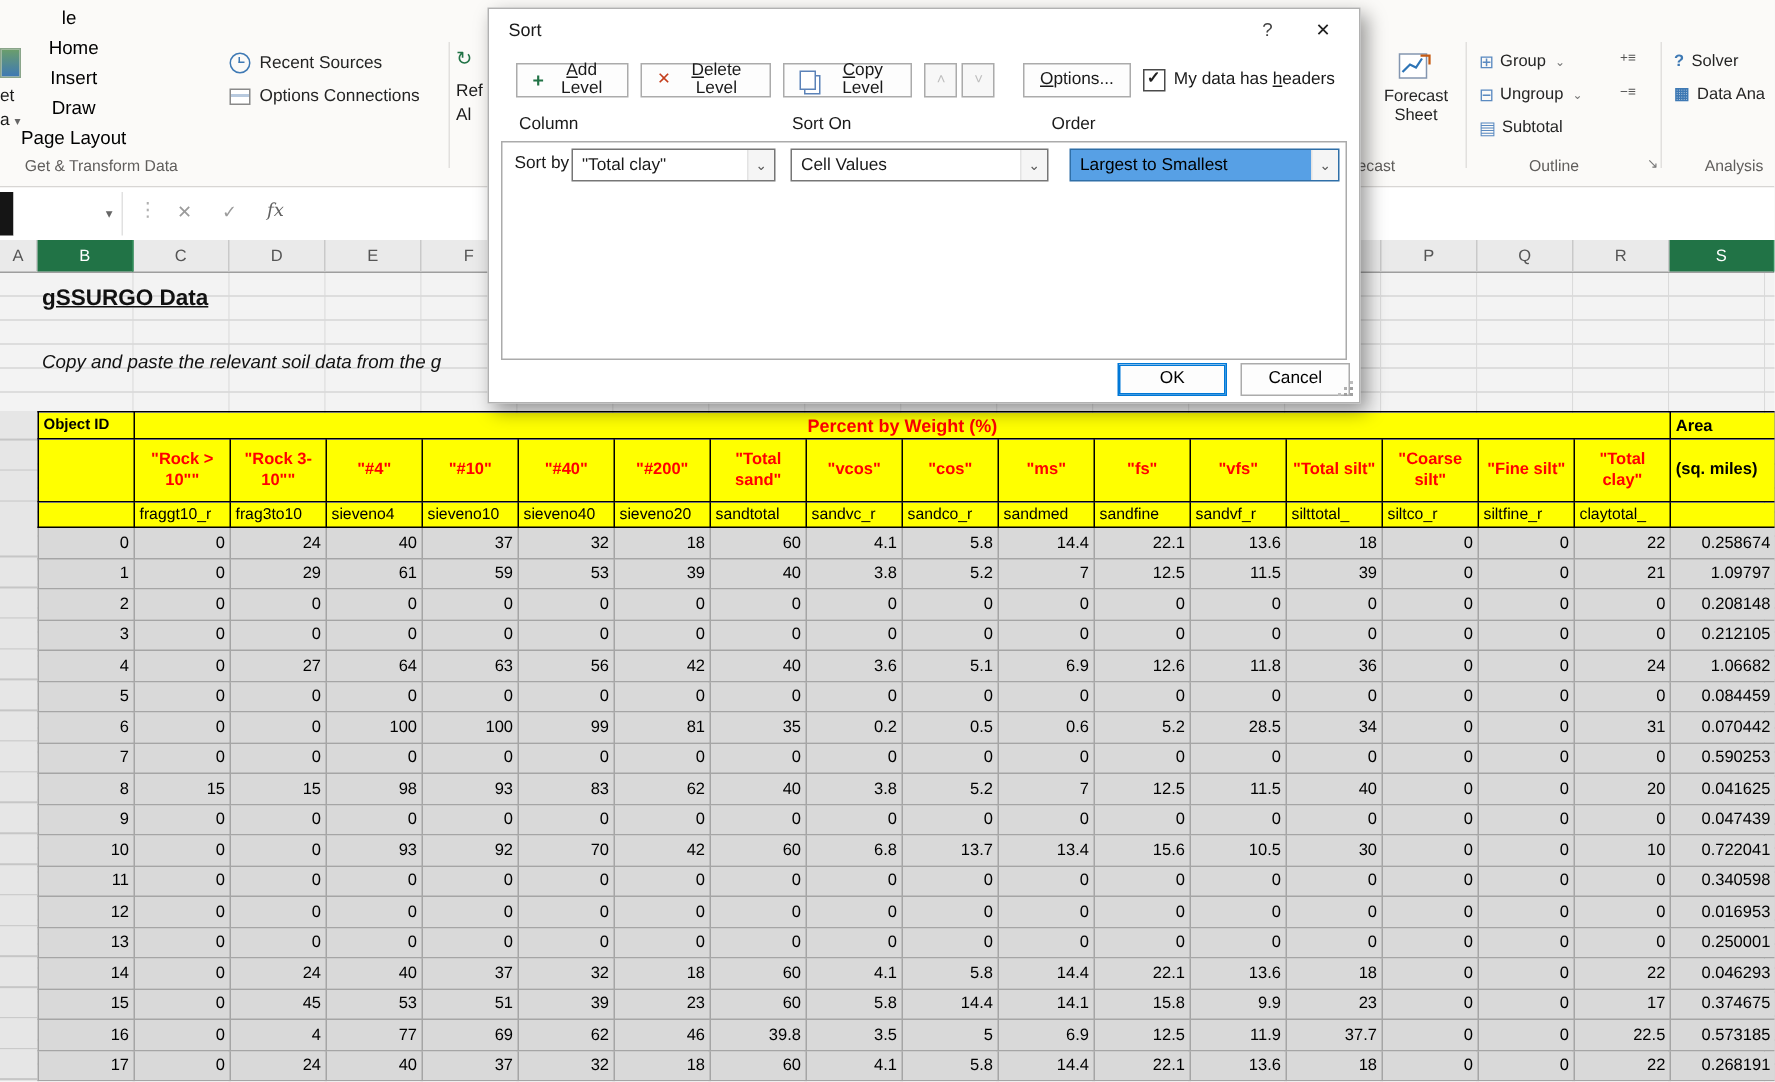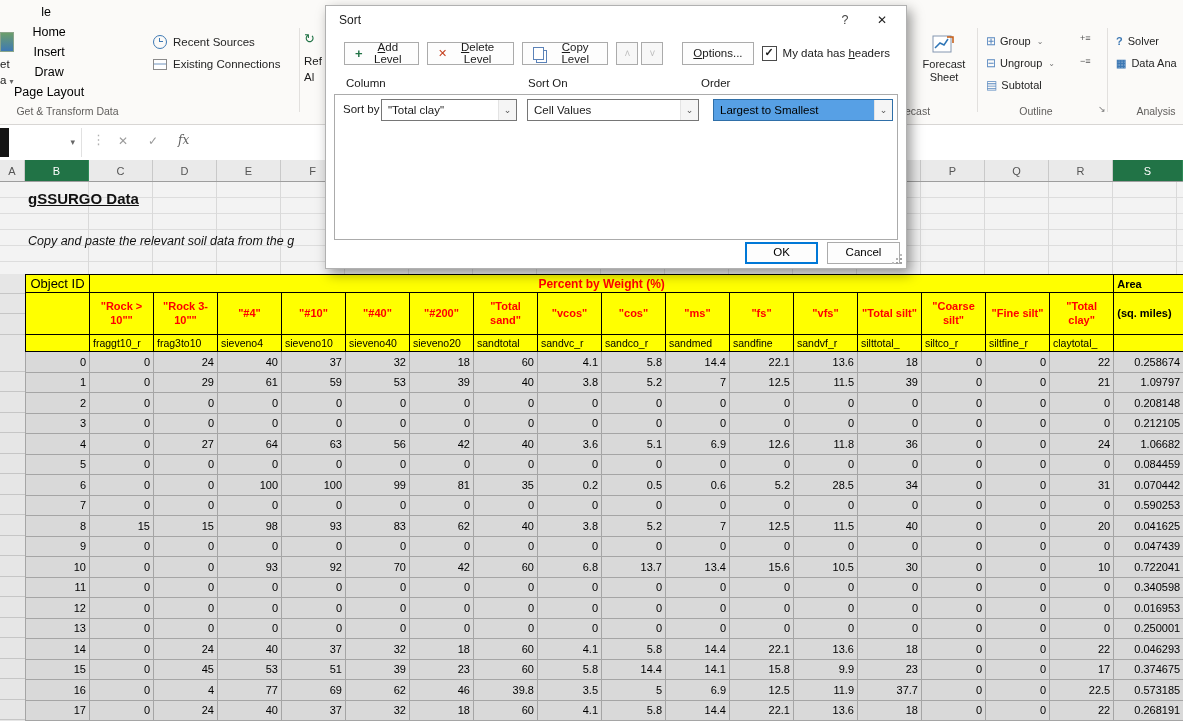--- a/index.html
+++ b/index.html
@@ -78,21 +78,21 @@
                       repeating-linear-gradient(to bottom,transparent 0 15px,#DDDDDD 15px 16px);
      background-position:25px 0,0 0;padding-left:16px;}
   .sheet-title{position:absolute;left:28px;top:8px;font-size:15px;font-weight:bold;text-decoration:underline;color:#111;white-space:nowrap;}
   .sheet-note{position:absolute;left:28px;top:52px;font-size:12.5px;font-style:italic;color:#111;white-space:nowrap;}
   .a-strip{position:absolute;left:0;top:92px;width:25px;height:447px;
      background-image:repeating-linear-gradient(to bottom,#E6E6E6 0 19.5px,#C6C6C6 19.5px 20.5px);
      background-position:0 77px;}
   .xl-table{position:absolute;left:25px;top:92px;border-collapse:collapse;table-layout:fixed;width:1158px;}
   .xl-table td{box-sizing:border-box;padding:0 3px;overflow:hidden;}
   tr.h1{height:18px;} tr.h2{height:42px;} tr.f{height:17px;} tr.d{height:20.5px;}
-  .c-objid{background:#FFFF00;border:1px solid #000;font-weight:normal;font-size:13px;text-align:center;color:#000;}
+  .c-objid{background:#FFFF00;border:1px solid #000;font-weight:bold;font-size:10px;text-align:left;color:#000;}
   .c-group{background:#FFFF00;border:1px solid #000;color:#FF0000;font-weight:bold;font-size:12px;text-align:center;margin-top:24px;}
   .c-area{background:#FFFF00;border:1px solid #000;font-weight:bold;font-size:11px;color:#000;}
   .c-h2,.c-h2e{background:#FFFF00;border:1px solid #000;color:#FF0000;font-weight:bold;font-size:11px;text-align:center;line-height:1.2;}
   .c-area2{background:#FFFF00;border:1px solid #000;font-weight:bold;font-size:11px;line-height:1.2;color:#000;padding-right:16px;}
   .c-field,.c-fe{background:#FFFF00;border:1px solid #000;font-size:10.5px;text-align:left;white-space:nowrap;color:#000;}
   .c-data{background:#D9D9D9;border:1px solid #A5A5A5;font-size:11px;text-align:right;color:#000;}
 
   
   .dialog{position:absolute;left:325px;top:5px;width:580px;height:262px;background:#fff;border:1px solid #B1B1B1;
      box-shadow:4px 5px 12px rgba(0,0,0,.4);z-index:10;font-size:11.5px;}
@@ -149,21 +149,21 @@
     <span class="gd2"><span>a</span> <span class="gd-car">▾</span></span>
   </div>
 
   <div class="qa qa2">
     <div class="qitem">
       <span class="i-clock"></span>
       <span>Recent Sources</span>
     </div>
     <div class="qitem">
       <span class="i-conn"></span>
-      <span>Existing Connections</span>
+      <span>Options Connections</span>
     </div>
   </div>
   <div class="grp-label gl1">Get &amp; Transform Data</div>
   <div class="vsep vs1"></div>
 
   <div class="refresh">
     <span class="rf-ic">↻</span>
     <span class="rf1">Ref</span>
     <span class="rf2">Al</span>
   </div>

